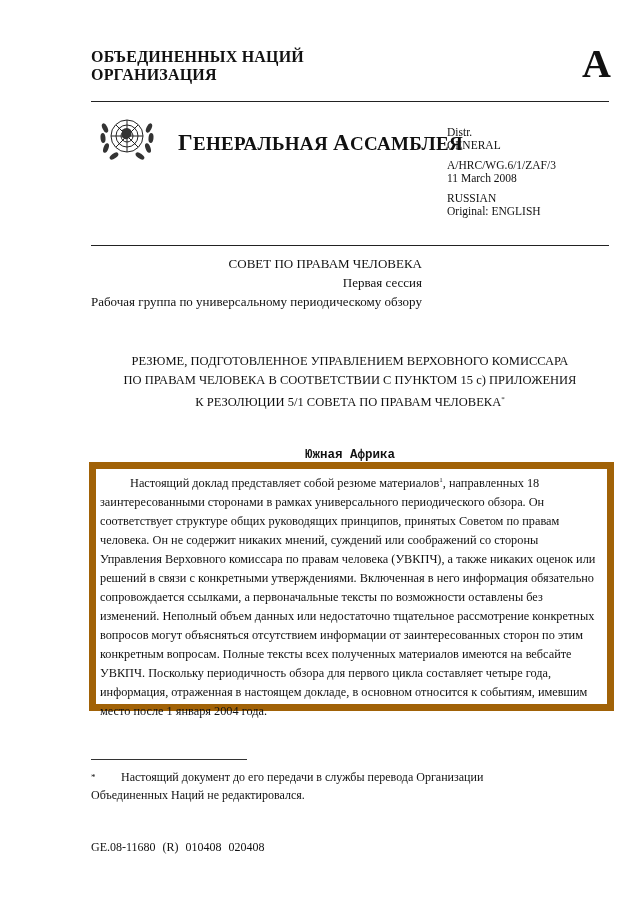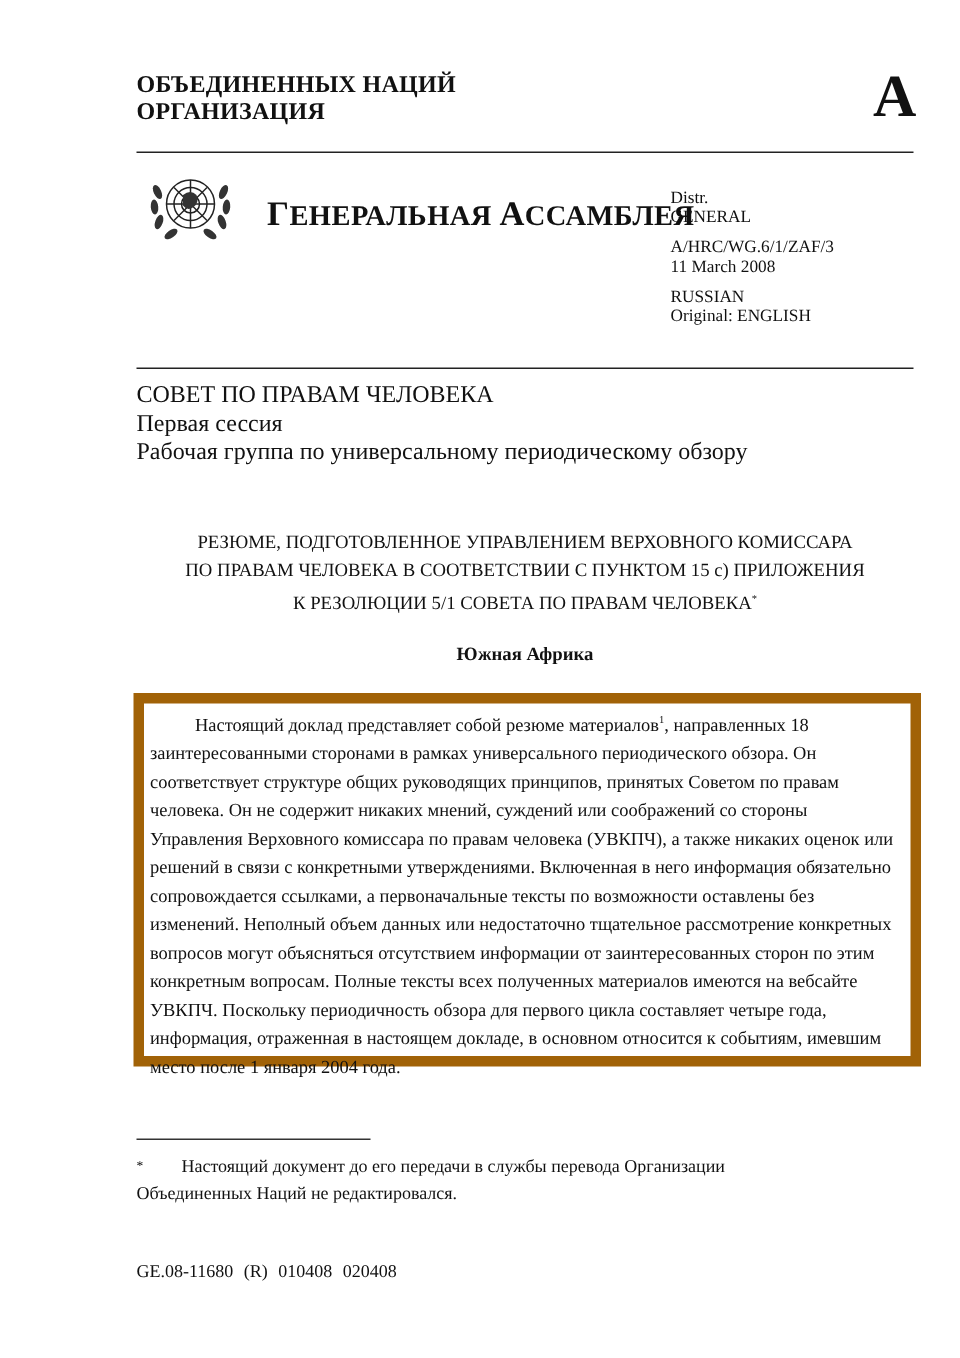--- a/index.html
+++ b/index.html
@@ -8,24 +8,24 @@
   .abs { position: absolute; }
   .org { left: 91px; top: 48px; font-weight: bold; font-size: 16px; line-height: 18px; letter-spacing: 0.2px; }
   .symbol { left: 582px; top: 44px; font-weight: bold; font-size: 40px; line-height: 40px; }
   .rule1 { left: 91px; top: 101px; width: 518px; height: 1px; background: #222; }
   .emblem { left: 97px; top: 110px; width: 60px; height: 56px; }
   .assembly { left: 178px; top: 130px; font-weight: bold; font-size: 19px; letter-spacing: 0.3px; }
   .assembly .big { font-size: 23px; }
   .meta { left: 447px; top: 126px; font-size: 11.5px; line-height: 13px; }
   .meta .blk { margin-bottom: 7px; }
   .rule2 { left: 91px; top: 245px; width: 518px; height: 1px; background: #222; }
-  .council { left: 91px; top: 254px; font-size: 16px; line-height: 19px; }
+  .council { left: 91px; top: 254px; font-size: 13px; line-height: 19px; text-align: right; }
   .title { left: 91px; top: 352px; width: 518px; text-align: center; font-size: 12.5px; line-height: 19px; }
   .title sup { font-size: 7px; }
-  .country { left: 91px; top: 429px; width: 518px; text-align: center; font-weight: bold; font-size: 12.5px; }
+  .country { left: 91px; top: 448px; width: 518px; text-align: center; font-weight: bold; font-size: 12.5px; font-family: Liberation Mono, monospace; }
   .summary { left: 89px; top: 462px; width: 503px; height: 233px; border: 7px solid #a16207;
              padding: 2px 4px 0 4px; font-size: 12.3px; line-height: 19px; box-sizing: content-box; }
   .summary p { margin: 0; text-indent: 30px; }
   .summary sup { font-size: 7px; }
   .fn-rule { left: 91px; top: 759px; width: 156px; height: 1px; background: #333; }
   .footnote { left: 91px; top: 768px; width: 470px; font-size: 12px; line-height: 18px; }
   .footnote .mark { display: inline-block; width: 30px; font-size: 9px; vertical-align: top; }
   .docno { left: 91px; top: 808px; font-size: 12px; word-spacing: 4px; margin-top: 32px; }
 </style>
 </head>

